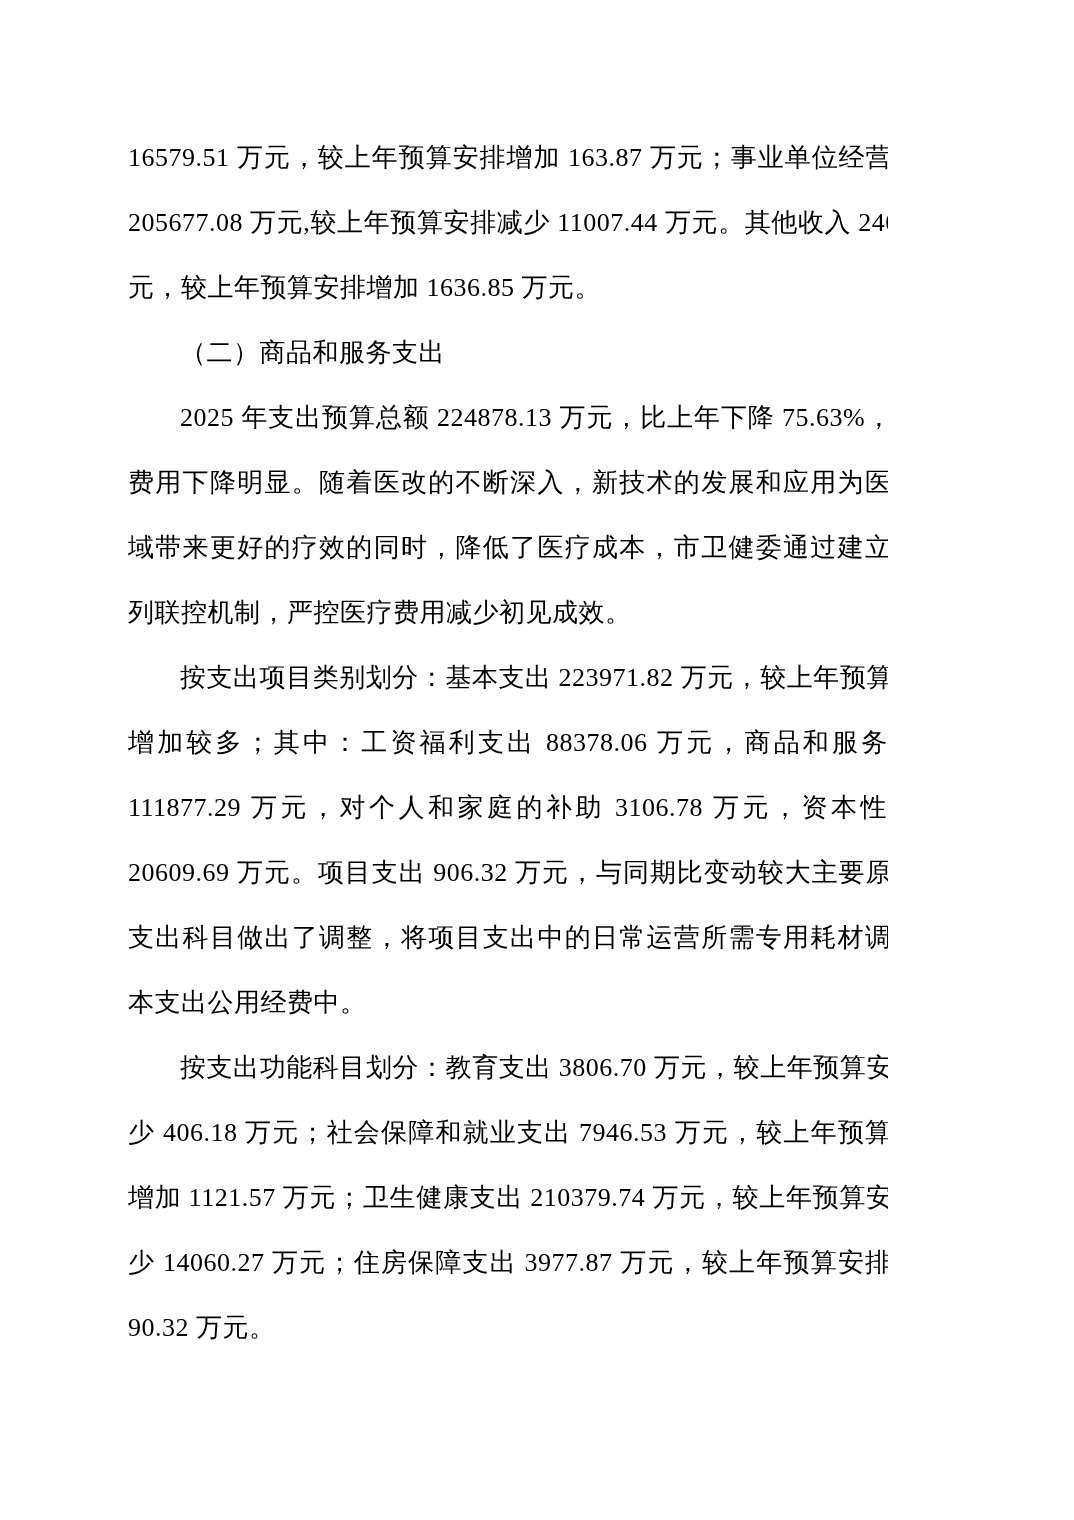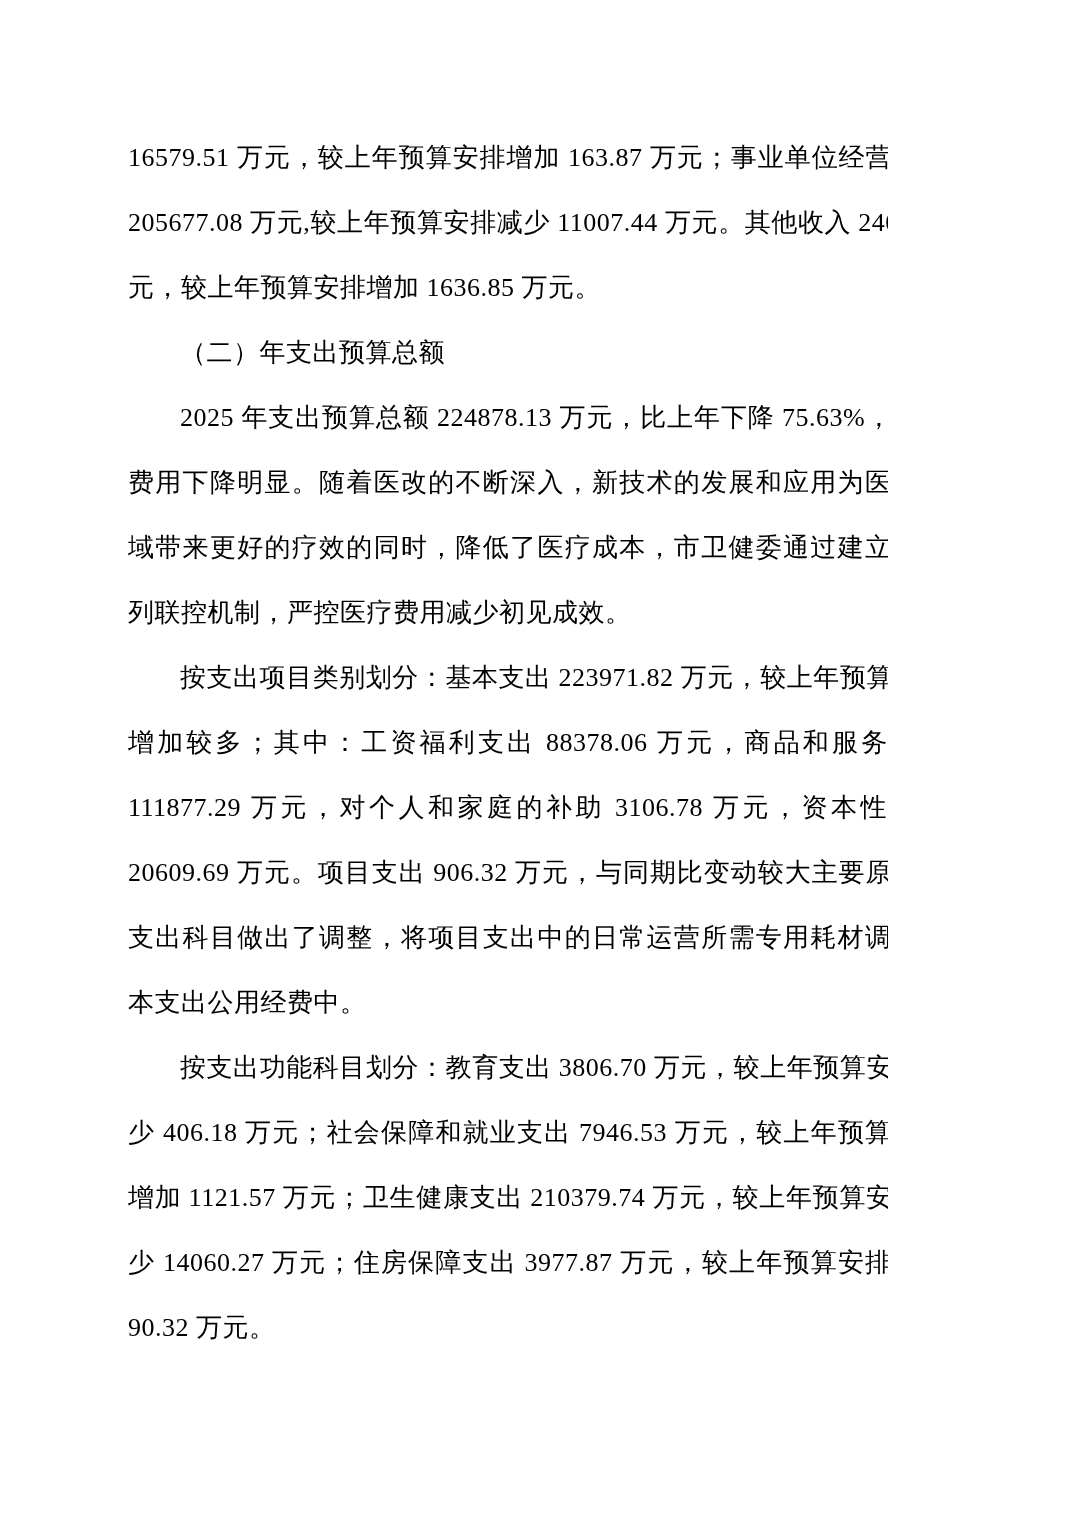--- a/index.html
+++ b/index.html
@@ -34,18 +34,18 @@
   .content p.no-indent {
     text-indent: 0;
   }
 </style>
 </head>
 <body>
 
 <div class="page">
   <div class="content">
     <p class="no-indent">16579.51 万元，较上年预算安排增加 163.87 万元；事业单位经营收入 205677.08 万元,较上年预算安排减少 11007.44 万元。其他收入 2400 万元，较上年预算安排增加 1636.85 万元。</p>
-    <p>（二）年支出预算总额</p>
+    <p>（二）商品和服务支出</p>
     <p>2025 年支出预算总额 224878.13 万元，比上年下降 75.63%，医疗费用下降明显。随着医改的不断深入，新技术的发展和应用为医疗领域带来更好的疗效的同时，降低了医疗成本，市卫健委通过建立一系列联控机制，严控医疗费用减少初见成效。</p>
     <p>按支出项目类别划分：基本支出 223971.82 万元，较上年预算安排增加较多；其中：工资福利支出 88378.06 万元，商品和服务支出 111877.29 万元，对个人和家庭的补助 3106.78 万元，资本性支出 20609.69 万元。项目支出 906.32 万元，与同期比变动较大主要原因是支出科目做出了调整，将项目支出中的日常运营所需专用耗材调入基本支出公用经费中。</p>
     <p>按支出功能科目划分：教育支出 3806.70 万元，较上年预算安排减少 406.18 万元；社会保障和就业支出 7946.53 万元，较上年预算安排增加 1121.57 万元；卫生健康支出 210379.74 万元，较上年预算安排减少 14060.27 万元；住房保障支出 3977.87 万元，较上年预算安排增加 90.32 万元。</p>
   </div>
 </div>
 
 </body></html>

